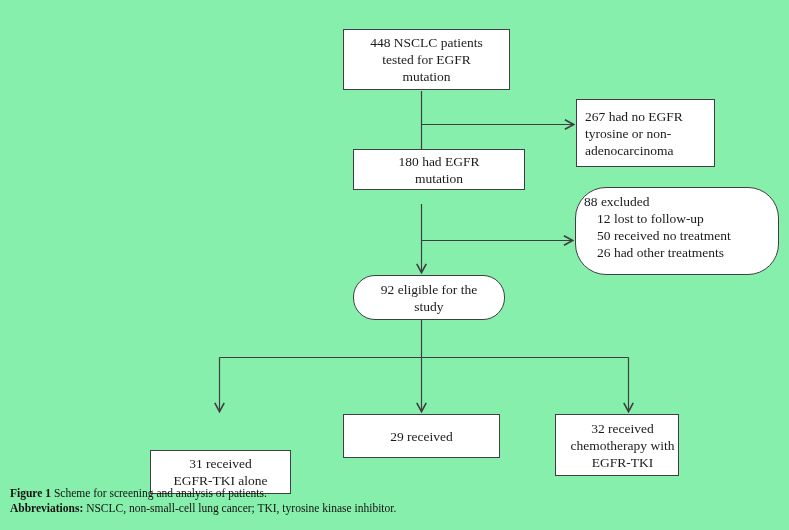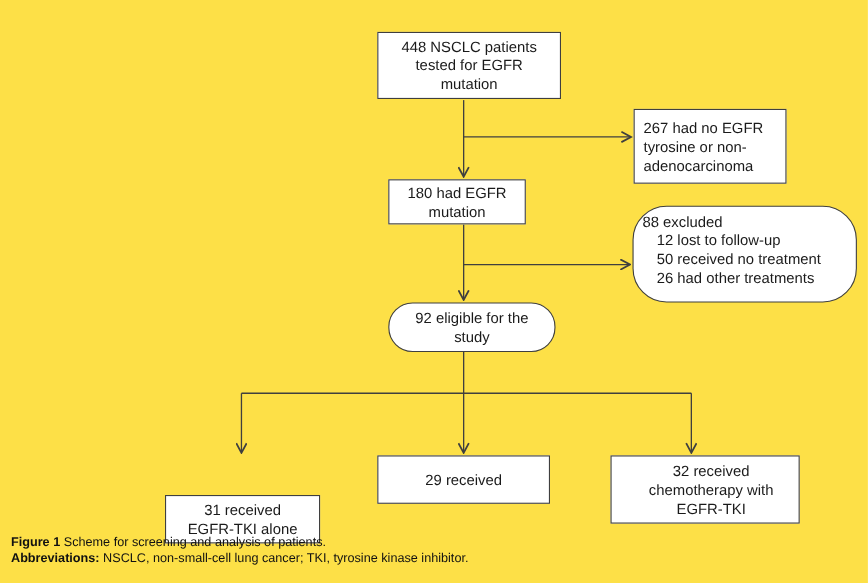--- a/index.html
+++ b/index.html
@@ -1,21 +1,21 @@
 <!DOCTYPE html>
 <html><head>
 <meta charset="utf-8">
 <style>
   html, body { margin: 0; padding: 0; background: #ffffff; }
   .canvas {
     position: relative;
     width: 789px;
     height: 530px;
-    background: #fde047;
-    font-family: Liberation Sans, sans-serif;
+    background: #86efac;
+    font-family: Liberation Serif, serif;
     color: #1a1a1a;
     overflow: hidden;
   }
   .connectors {
     position: absolute;
     left: 0; top: 0;
     width: 789px; height: 530px;
   }
   .box {
     position: absolute;
@@ -84,21 +84,21 @@
     <div>tested for EGFR</div>
     <div>mutation</div>
   </div>
 
   <div class="box align-left" style="left:576px; top:99px; width:139px; height:68px;">
     <div>267 had no EGFR</div>
     <div>tyrosine or non-</div>
     <div>adenocarcinoma</div>
   </div>
 
-  <div class="box" style="left:353px; top:163px; width:125px; height:41px;">
+  <div class="box" style="left:353px; top:149px; width:172px; height:41px;">
     <div>180 had EGFR</div>
     <div>mutation</div>
   </div>
 
   <div class="box list-box" style="left:575px; top:187px; width:204px; height:88px;">
     <div>88 excluded</div>
     <div class="indent">12 lost to follow-up</div>
     <div class="indent">50 received no treatment</div>
     <div class="indent">26 had other treatments</div>
   </div>
@@ -110,21 +110,21 @@
 
   <div class="box" style="left:150px; top:414px; width:141px; height:44px;margin-top:36px;">
     <div>31 received</div>
     <div>EGFR-TKI alone</div>
   </div>
 
   <div class="box" style="left:343px; top:414px; width:157px; height:44px;">
     <div>29 received</div>
   </div>
 
-  <div class="box" style="left:555px; top:414px; width:172px; height:62px;padding-left:11px;">
+  <div class="box" style="left:555px; top:414px; width:124px; height:62px;padding-left:11px;">
     <div>32 received</div>
     <div>chemotherapy with</div>
     <div>EGFR-TKI</div>
   </div>
 
   <div class="caption">
     <div>
       <span class="b">Figure 1</span><span> Scheme for screening and analysis of patients.</span>
     </div>
     <div>

